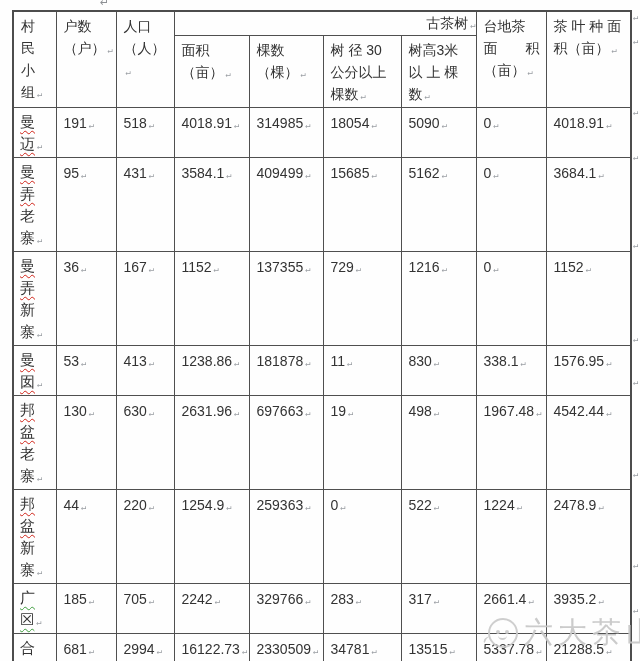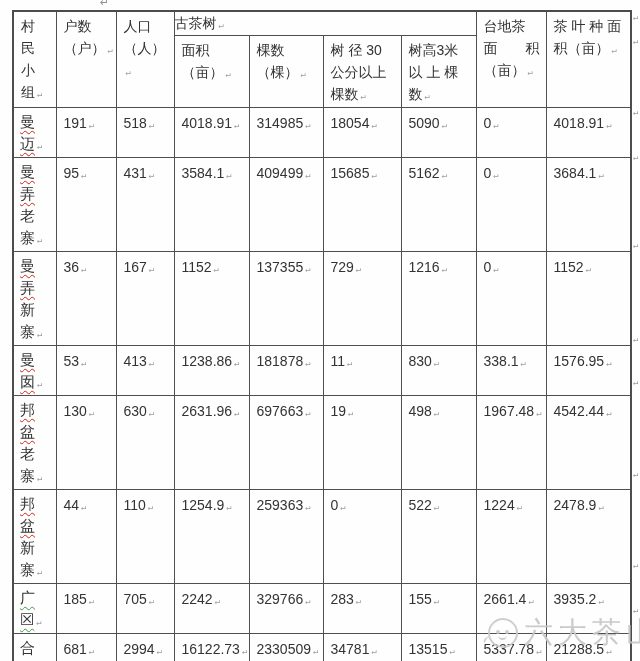--- a/index.html
+++ b/index.html
@@ -27,21 +27,21 @@
     border: 1px solid #4f4f4f;
     vertical-align: top;
     font-weight: normal;
     text-align: left;
   }
   .doc-table th {
     font-size: 14px; line-height: 22px;
     padding: 3px 2px 0 7px;
     color: #333;
   }
-  th.group-head { text-align: left; line-height: 19px; padding: 2px 0 0 0; }
+  th.group-head { text-align: right; line-height: 19px; padding: 2px 0 0 0; }
   .htext { white-space: pre-line; }
   td.name-cell {
     font-size: 15px; line-height: 22px;
     padding: 3px 0 0 6px;
     color: #333;
   }
   td.val-cell {
     font-size: 14px; line-height: 20px;
     padding: 5px 2px 0 7px;
     color: #333;
@@ -204,36 +204,36 @@
           <td class="val-cell"><span>2631.96</span><span class="cell-mark">↵</span></td>
           <td class="val-cell"><span>697663</span><span class="cell-mark">↵</span></td>
           <td class="val-cell"><span>19</span><span class="cell-mark">↵</span></td>
           <td class="val-cell"><span>498</span><span class="cell-mark">↵</span></td>
           <td class="val-cell"><span>1967.48</span><span class="cell-mark">↵</span></td>
           <td class="val-cell"><span>4542.44</span><span class="cell-mark">↵</span></td>
         </tr>
         <tr style="height: 91px;">
           <td class="name-cell"><span class="sq-red">邦</span><br><span class="sq-red">盆</span><br><span>新</span><br><span>寨</span><span class="cell-mark">↵</span></td>
           <td class="val-cell"><span>44</span><span class="cell-mark">↵</span></td>
-          <td class="val-cell"><span>110</span><span class="cell-mark">↵</span></td>
+          <td class="val-cell"><span>220</span><span class="cell-mark">↵</span></td>
           <td class="val-cell"><span>1254.9</span><span class="cell-mark">↵</span></td>
           <td class="val-cell"><span>259363</span><span class="cell-mark">↵</span></td>
           <td class="val-cell"><span>0</span><span class="cell-mark">↵</span></td>
           <td class="val-cell"><span>522</span><span class="cell-mark">↵</span></td>
           <td class="val-cell"><span>1224</span><span class="cell-mark">↵</span></td>
           <td class="val-cell"><span>2478.9</span><span class="cell-mark">↵</span></td>
         </tr>
         <tr style="height: 45px;">
           <td class="name-cell"><span class="sq-green">广</span><br><span class="sq-green box-glyph">☒</span><span class="cell-mark">↵</span></td>
           <td class="val-cell"><span>185</span><span class="cell-mark">↵</span></td>
           <td class="val-cell"><span>705</span><span class="cell-mark">↵</span></td>
           <td class="val-cell"><span>2242</span><span class="cell-mark">↵</span></td>
           <td class="val-cell"><span>329766</span><span class="cell-mark">↵</span></td>
           <td class="val-cell"><span>283</span><span class="cell-mark">↵</span></td>
-          <td class="val-cell"><span>155</span><span class="cell-mark">↵</span></td>
+          <td class="val-cell"><span>317</span><span class="cell-mark">↵</span></td>
           <td class="val-cell"><span>2661.4</span><span class="cell-mark">↵</span></td>
           <td class="val-cell"><span>3935.2</span><span class="cell-mark">↵</span></td>
         </tr>
         <tr style="height: 50px;">
           <td class="name-cell"><span>合</span><br></td>
           <td class="val-cell"><span>681</span><span class="cell-mark">↵</span></td>
           <td class="val-cell"><span>2994</span><span class="cell-mark">↵</span></td>
           <td class="val-cell"><span>16122.73</span><span class="cell-mark">↵</span></td>
           <td class="val-cell"><span>2330509</span><span class="cell-mark">↵</span></td>
           <td class="val-cell"><span>34781</span><span class="cell-mark">↵</span></td>

